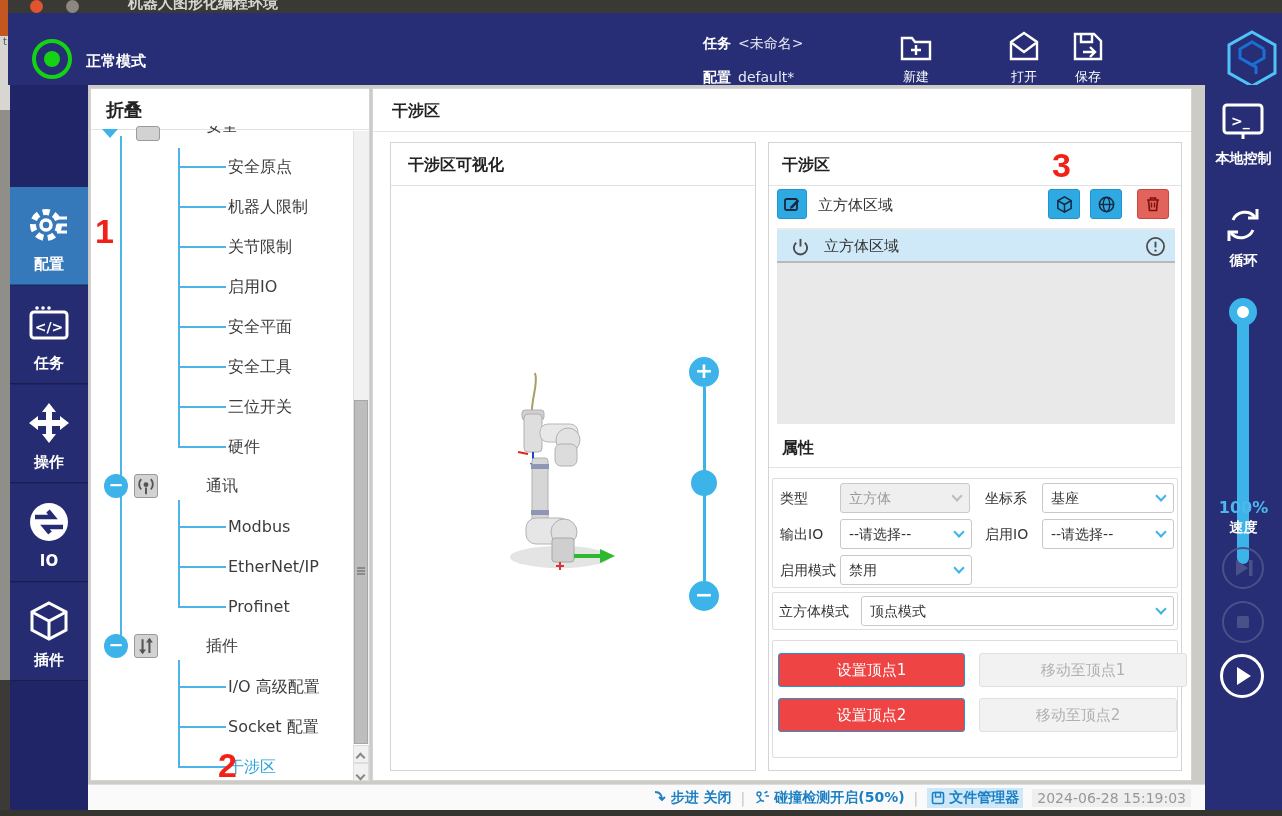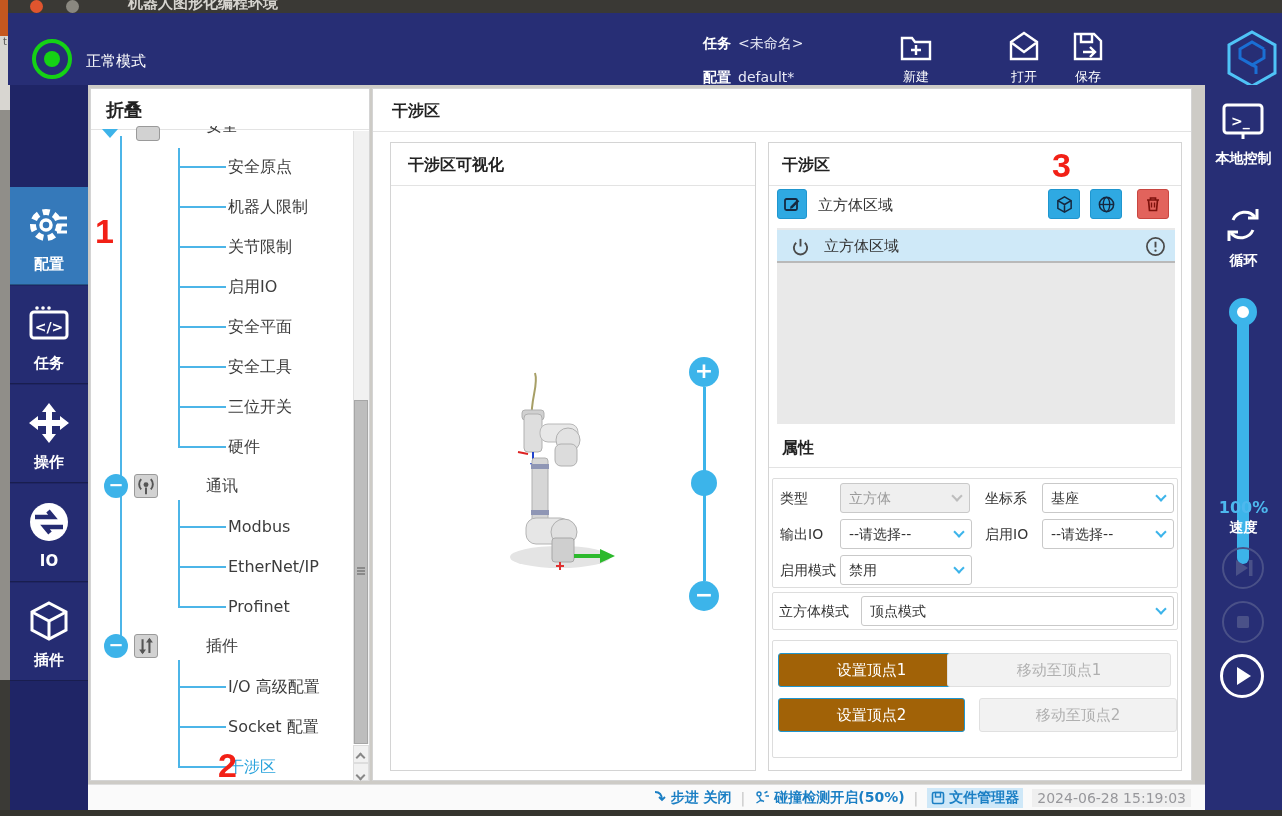--- a/index.html
+++ b/index.html
@@ -12,21 +12,21 @@
 .edge .e2{position:absolute;left:0;top:36px;width:10px;height:74px;background:#d8d6d1;color:#555;font-size:10px;text-align:center}
 .edge .e3{position:absolute;left:0;top:110px;width:10px;height:570px;background:#908e89}
 .edge .e4{position:absolute;left:0;top:680px;width:10px;height:136px;background:#3b3a36}
 .titlebar{left:8px;top:0;width:1274px;height:13px;background:#3a3935;overflow:hidden}
 .tb-circle{position:absolute;width:13px;height:13px;border-radius:50%}
 .tb-title{position:absolute;left:120px;top:-6px;font-size:15px;font-weight:bold;color:#d6d4cf;white-space:nowrap}
 
 .header{left:8px;top:13px;width:1274px;height:72px;background:#272e75}
 .statusring{position:absolute;left:24px;top:26px;width:40px;height:40px;border:4px solid #15d215;border-radius:50%}
 .statusring i{position:absolute;left:8px;top:8px;width:16px;height:16px;background:#15d215;border-radius:50%}
-.hmode{position:absolute;left:78px;top:39px;color:#fff;font-size:15px;font-weight:normal}
+.hmode{position:absolute;left:78px;top:39px;color:#fff;font-size:15px;font-weight:bold}
 .hlbl{position:absolute;color:#fff;font-size:14px;font-weight:bold}
 .hval{position:absolute;color:#e8eaf6;font-size:14px}
 .haction{position:absolute;width:56px;text-align:center;color:#fff;cursor:pointer}
 .haction svg{display:block;margin:0 auto}
 .haction .cap{font-size:13px;margin-top:3px}
 .logo{left:1216px;top:16px;width:56px;height:60px}
 
 .lnav{left:10px;top:85px;width:78px;height:731px;background:#1f2566}
 .lnav-item{position:absolute;left:0;width:78px;height:98px;background:#252c72;border-bottom:1px solid rgba(0,0,0,.3);text-align:center}
 .lnav-item.sel{background:#3579ba}
@@ -55,21 +55,21 @@
 .chev.up{transform:rotate(-135deg)}.chev.down{transform:rotate(45deg)}
 
 .sel-box{position:absolute;height:30px;background:#fff;border:1px solid #c9c9c9;border-radius:3px}
 .sel-box .txt{position:absolute;left:8px;top:0;line-height:28px;font-size:14px;color:#333;white-space:nowrap}
 .sel-box .sc{position:absolute;right:8px;top:8px;width:8px;height:8px;border-right:2px solid #3cb4ea;border-bottom:2px solid #3cb4ea;transform:rotate(45deg)}
 .sel-box.dis{background:#efefef}
 .sel-box.dis .txt{color:#9a9a9a}
 .sel-box.dis .sc{border-color:#bdbdbd}
 .flabel{position:absolute;font-size:14px;color:#333;line-height:30px;white-space:nowrap}
 .btn{position:absolute;height:34px;border-radius:3px;font-size:15px;text-align:center;line-height:32px;cursor:pointer}
-.btn.blue{background:#a16207;border:1px solid #1f96cf;color:#fff}
+.btn.blue{background:#ef4444;border:1px solid #1f96cf;color:#fff}
 .btn.gray{background:#f2f2f2;border:1px solid #e0e0e0;color:#b0b0b0}
 .tool-btn{position:absolute;width:32px;height:30px;border-radius:3px;background:#2fa9e2;border:1px solid #1f96cf;text-align:center;cursor:pointer}
 .tool-btn.red{background:#e2635c;border-color:#c94640}
 .tool-btn svg{margin-top:5px}
 
 .zlist{position:absolute;left:777px;top:228px;width:398px;height:196px;background:#e9e9e9}
 .zitem{position:absolute;left:0;top:2px;width:398px;height:33px;background:#cfe9f8;border-bottom:2px solid #b9b9b9}
 
 .zc{position:absolute;width:30px;height:30px;border-radius:50%;background:#3cb4ea;color:#fff;text-align:center;line-height:28px;font-size:22px;font-weight:bold;cursor:pointer}
 .zknob{position:absolute;width:26px;height:26px;border-radius:50%;background:#3cb4ea;cursor:pointer}
@@ -367,21 +367,21 @@
 
 <div class="abs" style="left:772px;top:592px;width:406px;height:38px;border:1px solid #ddd;border-radius:2px"></div>
 <span class="flabel" style="left:779px;top:596px">立方体模式</span>
 <div class="sel-box" style="left:861px;top:596px;width:313px">
     <span class="txt">顶点模式</span>
     <i class="sc"></i>
   </div>
 
 <div class="abs" style="left:772px;top:640px;width:406px;height:118px;border:1px solid #ddd;border-radius:2px"></div>
 <div class="btn blue" style="left:778px;top:653px;width:187px">设置顶点1</div>
-<div class="btn gray" style="left:947px;top:653px;width:224px">移动至顶点1</div>
+<div class="btn gray" style="left:979px;top:653px;width:208px">移动至顶点1</div>
 <div class="btn blue" style="left:778px;top:698px;width:187px">设置顶点2</div>
 <div class="btn gray" style="left:979px;top:698px;width:198px">移动至顶点2</div>
 
 <div class="abs rnav"></div>
 <div class="abs" style="left:1219px;top:100px">
   <svg width="48" height="46" viewBox="0 0 48 46">
       <rect x="5" y="5" width="38" height="28" rx="3" fill="none" stroke="#fff" stroke-width="3"></rect>
       <text x="12" y="26" font-size="14" font-weight="bold" fill="#fff">&gt;_</text>
       <path d="M24 33 v6" stroke="#fff" stroke-width="3"></path>
     </svg>

